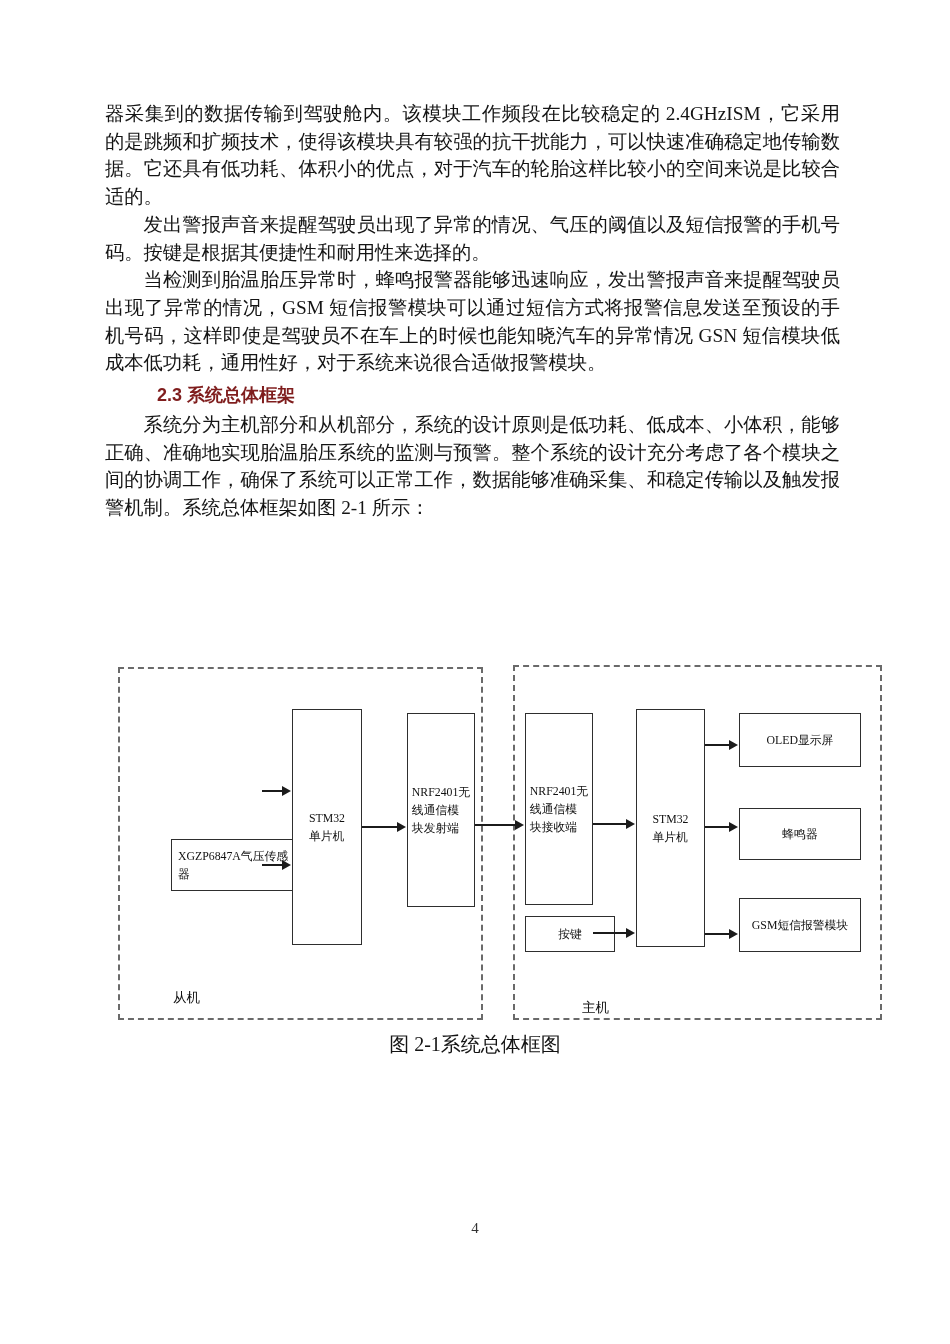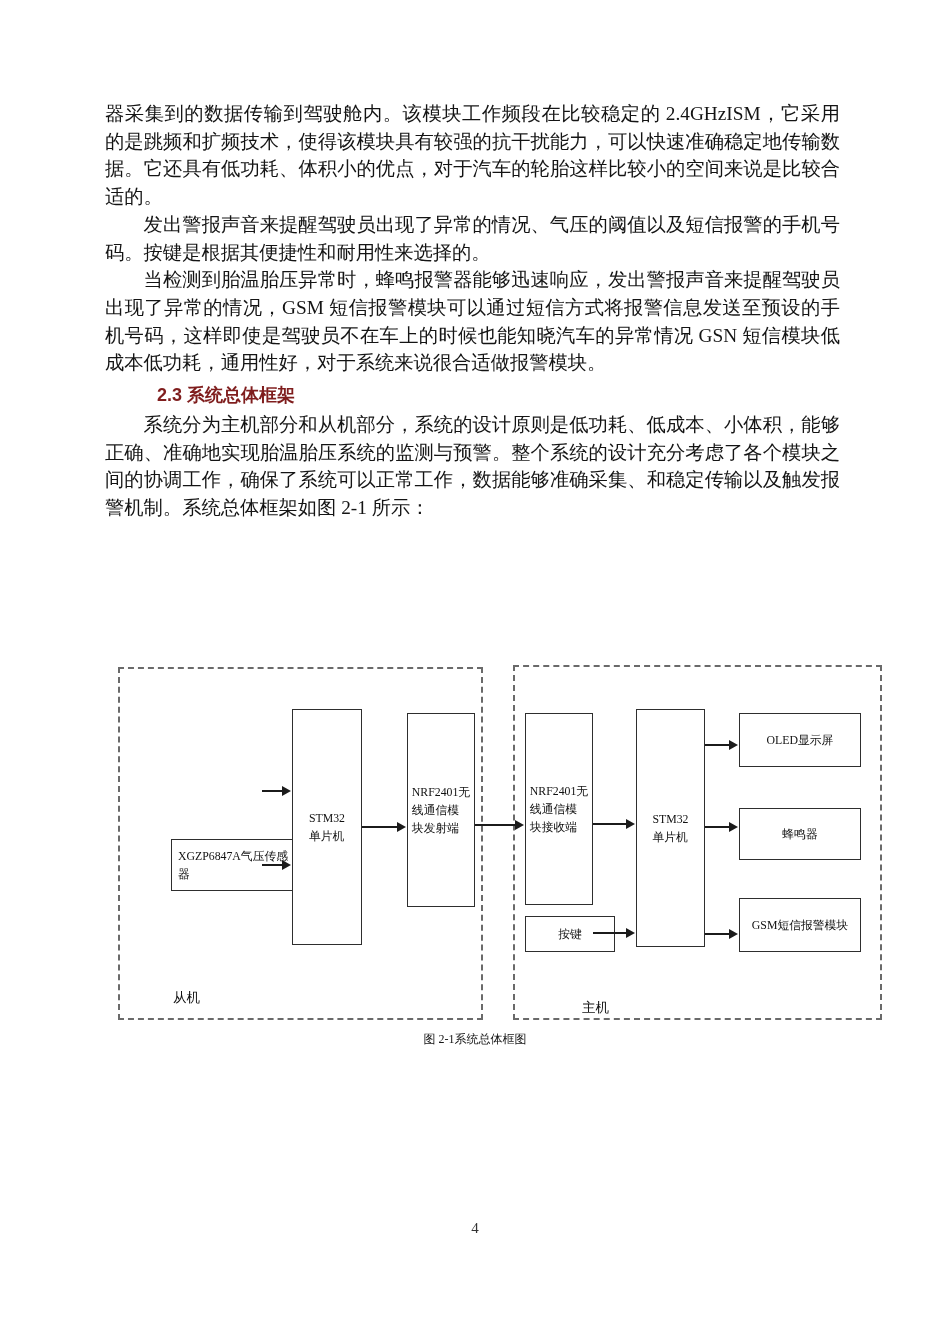--- a/index.html
+++ b/index.html
@@ -59,21 +59,21 @@
   }
   .arrow::after{
     content:"";position:absolute;right:-8px;top:-4.5px;
     width:0;height:0;
     border-left:9px solid #1b1b1b;
     border-top:5px solid transparent;
     border-bottom:5px solid transparent;
   }
   .caption{
     position:absolute;left:0;top:1031px;width:950px;
-    text-align:center;font-size:12px;color:#141414;
+    text-align:center;font-size:20px;color:#141414;
   }
   .pagenum{
     position:absolute;left:0;top:1220px;width:950px;
     text-align:center;font-size:15px;color:#333;
   }
 </style>
 </head>
 <body>
 
 <div class="page">

